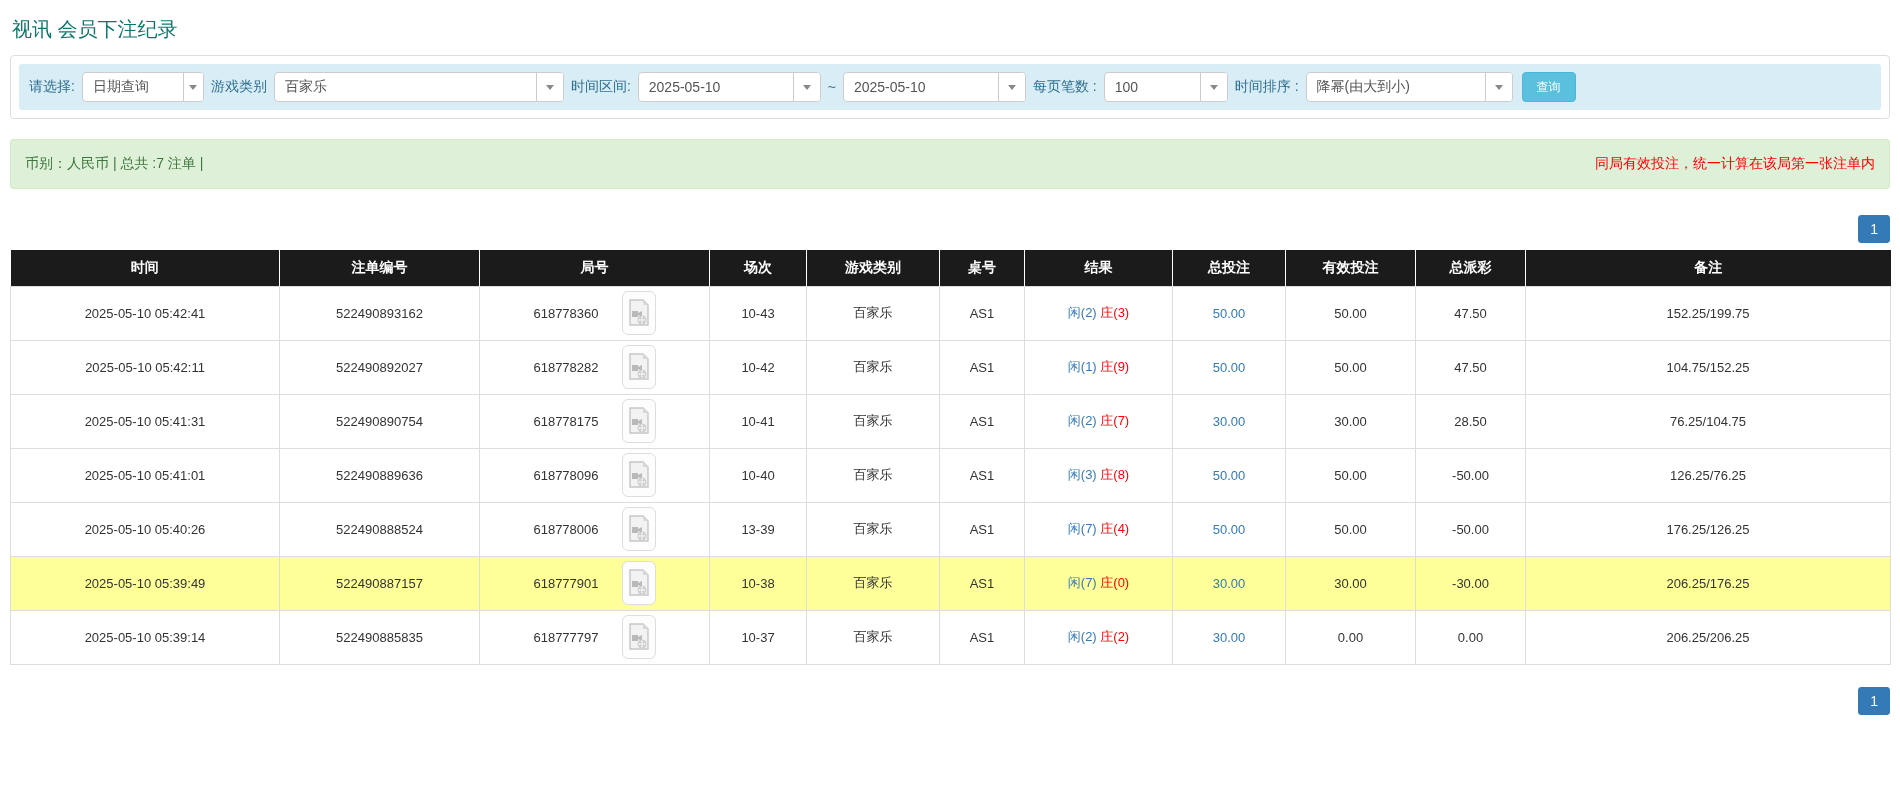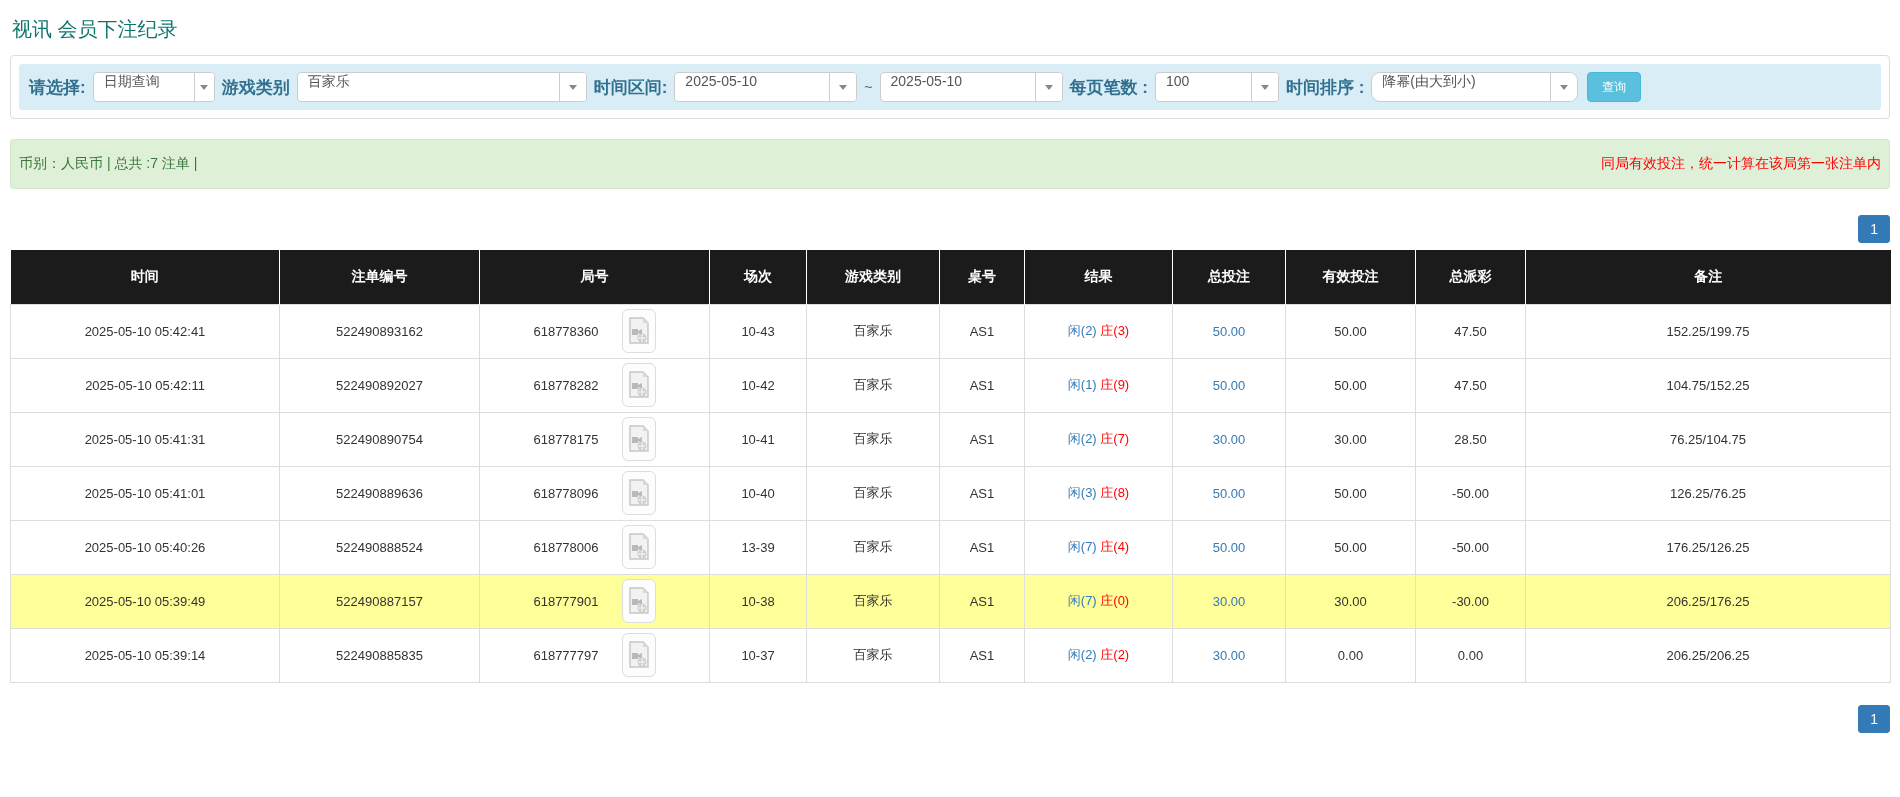--- a/index.html
+++ b/index.html
@@ -6,50 +6,50 @@
   html,body { width:1900px; height:797px; background:#fff; overflow:hidden;
     font-family:"Liberation Sans","DejaVu Sans",sans-serif; }
   .page { padding:10px 10px 0 10px; }
 
   .page-title { font-size:20px; font-weight:400; color:#0f766e; padding:6px 2px 12px 2px; }
 
   
   .filter-panel { border:1px solid #ddd; border-radius:4px; background:#fff; padding:8px; }
   .filter-bar { background:#d9edf7; border-radius:3px; padding:7px 10px; display:flex;
     align-items:center; gap:7px; height:46px; }
-  .f-label { color:#31708f; font-weight:bold; font-size:17px; white-space:nowrap; }
-  .combo { display:flex; background:#fff; border:1px solid #ccc;
+  .f-label { color:#31708f; font-weight:normal; font-size:14px; white-space:nowrap; }
+  .combo { display:flex; align-items:center; background:#fff; border:1px solid #ccc;
     border-radius:4px; height:30px; overflow:hidden;gap:24px; }
   .combo .val { padding:0 10px; font-size:14px; color:#555; flex:1; white-space:nowrap; }
   .combo .caret-btn { width:27px; height:100%; border-left:1px solid #ccc; display:flex;
     align-items:center; justify-content:center; background:#fff; cursor:pointer; }
   .caret { width:0; height:0; border-left:4px solid transparent; border-right:4px solid transparent;
     border-top:5px solid #888; }
   .w-select { width:122px; } .w-game { width:290px; } .w-date { width:183px; }
-  .w-pp { width:124px; } .w-sort { width:207px;border-radius:9px; }
+  .w-pp { width:124px; } .w-sort { width:207px; }
   .tilde { color:#31708f; font-size:14px; }
   .search-btn { background:#5bc0de; border:1px solid #46b8da; color:#fff; font-size:12px;
     border-radius:4px; height:30px; padding:0 14px; cursor:pointer; margin-left:2px; }
 
   
   .notice-bar { margin-top:20px; background:#dff0d8; border:1px solid #d6e9c6; border-radius:3px;
-    height:50px; display:flex; align-items:center; justify-content:space-between; padding:0 8px; }
+    height:50px; display:flex; align-items:center; justify-content:space-between; padding:0 14px; }
   .notice-left { color:#3c763d; font-size:14px; }
   .notice-right { color:#f00; font-size:14px; }
 
   
   .pager { text-align:right; margin:26px 0 7px 0; }
   .pager.bottom { margin:22px 0 0 0; }
   .page-btn { display:inline-block; background:#337ab7; border:1px solid #337ab7; color:#fff;
     font-size:14px; padding:5px 11px; border-radius:3px; cursor:pointer; }
 
   
   table.records { width:1880px; border-collapse:collapse; table-layout:fixed; }
   .records thead th { background:#1b1b1b; color:#fff; font-size:14px; font-weight:bold;
-    height:54px; border-right:1px solid #fff; }
+    height:36px; border-right:1px solid #fff; }
   .records thead th:last-child { border-right:none; }
   .records tbody td { border:1px solid #ddd; height:54px; text-align:center; font-size:13px;
     color:#333; background:#fff; }
   .records tr.highlight td { background:#ffff99;margin-left:42px; }
   .records td .blue { color:#337ab7; }
   .records td .red, .records td.red, .neg { color:#f00; }
   .round-cell { display:flex; align-items:center; justify-content:center; gap:23px; }
   .video-btn { width:34px; height:44px; border:1px solid #ddd; border-radius:6px; background:#fdfdfd;
     display:flex; align-items:center; justify-content:center; cursor:pointer; }
   .records tr.summary td { background:#9d9d9d; color:#fff; height:38px; border:1px solid #fff;

